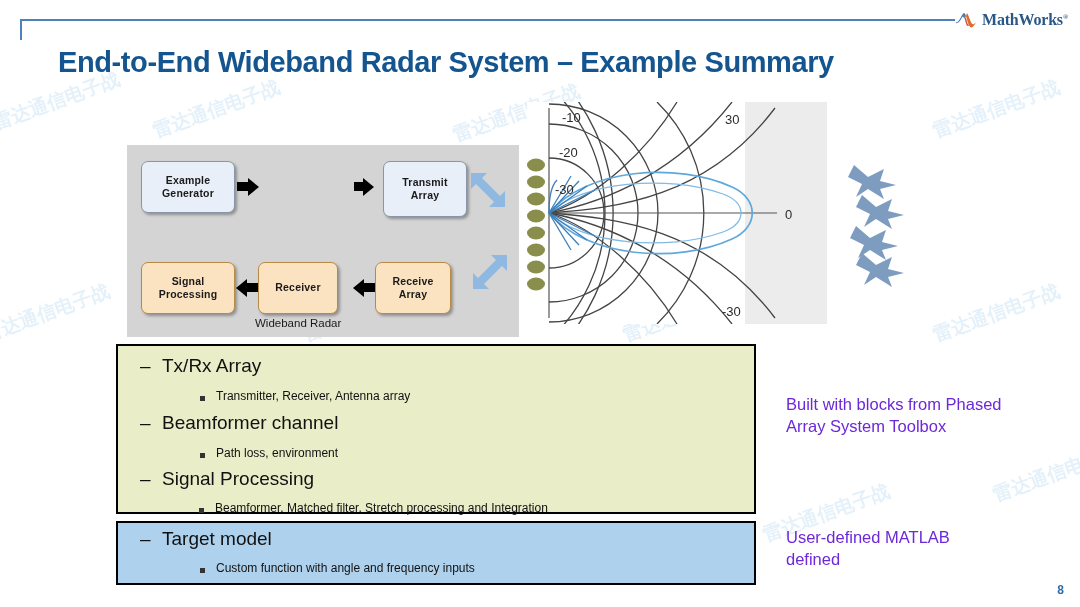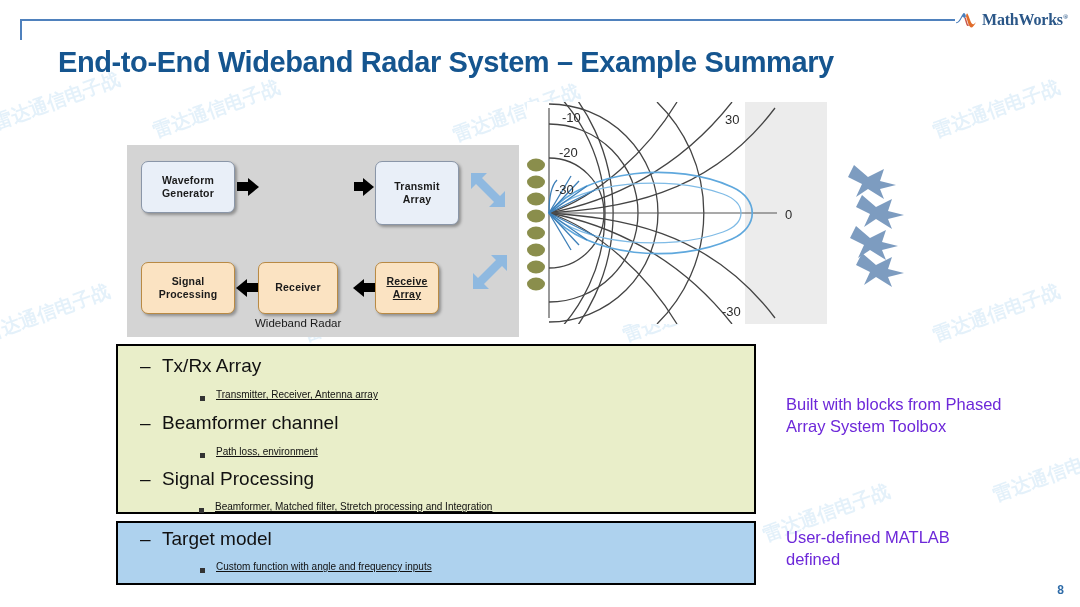--- a/index.html
+++ b/index.html
@@ -109,23 +109,22 @@
   .lvl1 {
     position: absolute;
     display: flex; align-items: flex-start;
     font-size: 19px; color: #111111;
     white-space: nowrap;
   }
   .lvl1 .dash { width: 22px; flex: 0 0 22px; }
   .lvl2 {
     position: absolute;
     display: flex; align-items: flex-start;
-    font-size: 10px; color: #111111;
-    white-space: nowrap;
-    text-decoration: underline;
+    font-size: 12px; color: #111111;
+    white-space: nowrap;
   }
   .lvl2 .sq {
     width: 5px; height: 5px; background: #333;
     flex: 0 0 5px; margin-top: 7px; margin-right: 11px;
   }
 
   
   .note {
     position: absolute;
     font-size: 16.5px; color: #6d28d9;
@@ -193,41 +192,41 @@
     <div class="arrow-head right" style="left:236px; top:33px;"></div>
 
     <div class="arrow-h" style="left:119px; top:138px; width:12px;"></div>
     <div class="arrow-head left" style="left:109px; top:134px;"></div>
 
     <div class="arrow-h" style="left:236px; top:138px; width:12px;"></div>
     <div class="arrow-head left" style="left:226px; top:134px;"></div>
 
     <div class="blk blk-tx" style="left:14px; top:16px; width:94px; height:52px;">
       <div>
-        <div>Waveform</div>
+        <div>Example</div>
         <div>Generator</div>
       </div>
     </div>
-    <div class="blk blk-tx" style="left:248px; top:16px; width:84px; height:64px;">
+    <div class="blk blk-tx" style="left:256px; top:16px; width:84px; height:56px;">
       <div>
         <div>Transmit</div>
         <div>Array</div>
       </div>
     </div>
 
     <div class="blk blk-rx" style="left:14px; top:117px; width:94px; height:52px;">
       <div>
         <div>Signal</div>
         <div>Processing</div>
       </div>
     </div>
     <div class="blk blk-rx" style="left:131px; top:117px; width:80px; height:52px;">
       <div>Receiver</div>
     </div>
-    <div class="blk blk-rx" style="left:248px; top:117px; width:64px; height:52px;text-decoration:underline;">
+    <div class="blk blk-rx" style="left:248px; top:117px; width:76px; height:52px;">
       <div>
         <div>Receive</div>
         <div>Array</div>
       </div>
     </div>
 
     <svg class="dbl-arrow" style="left:340px; top:22px;" width="44" height="42" viewBox="0 0 44 42">
       <g fill="#8fb9e0">
         <path d="M4 6 L20 6 L15 11 L33 29 L38 24 L38 40 L22 40 L27 35 L9 17 L4 22 Z"></path>
       </g>

